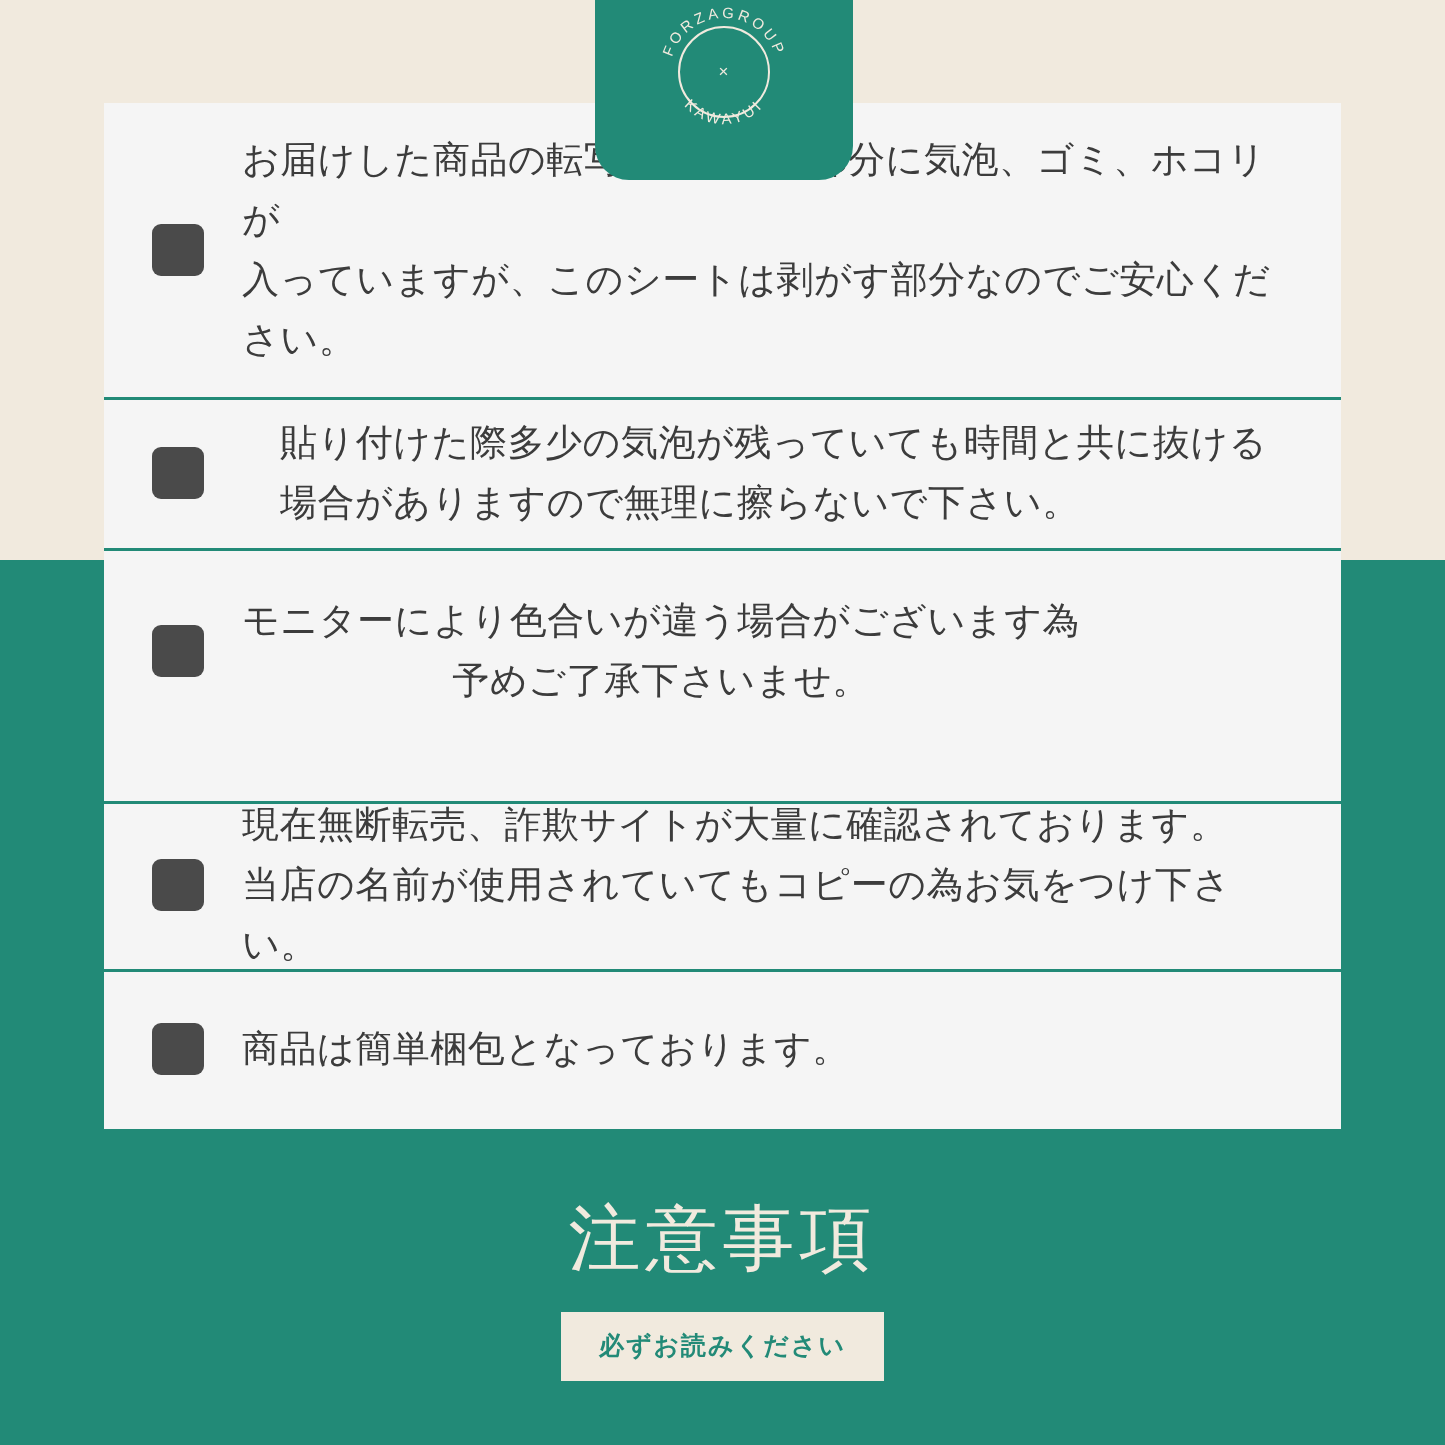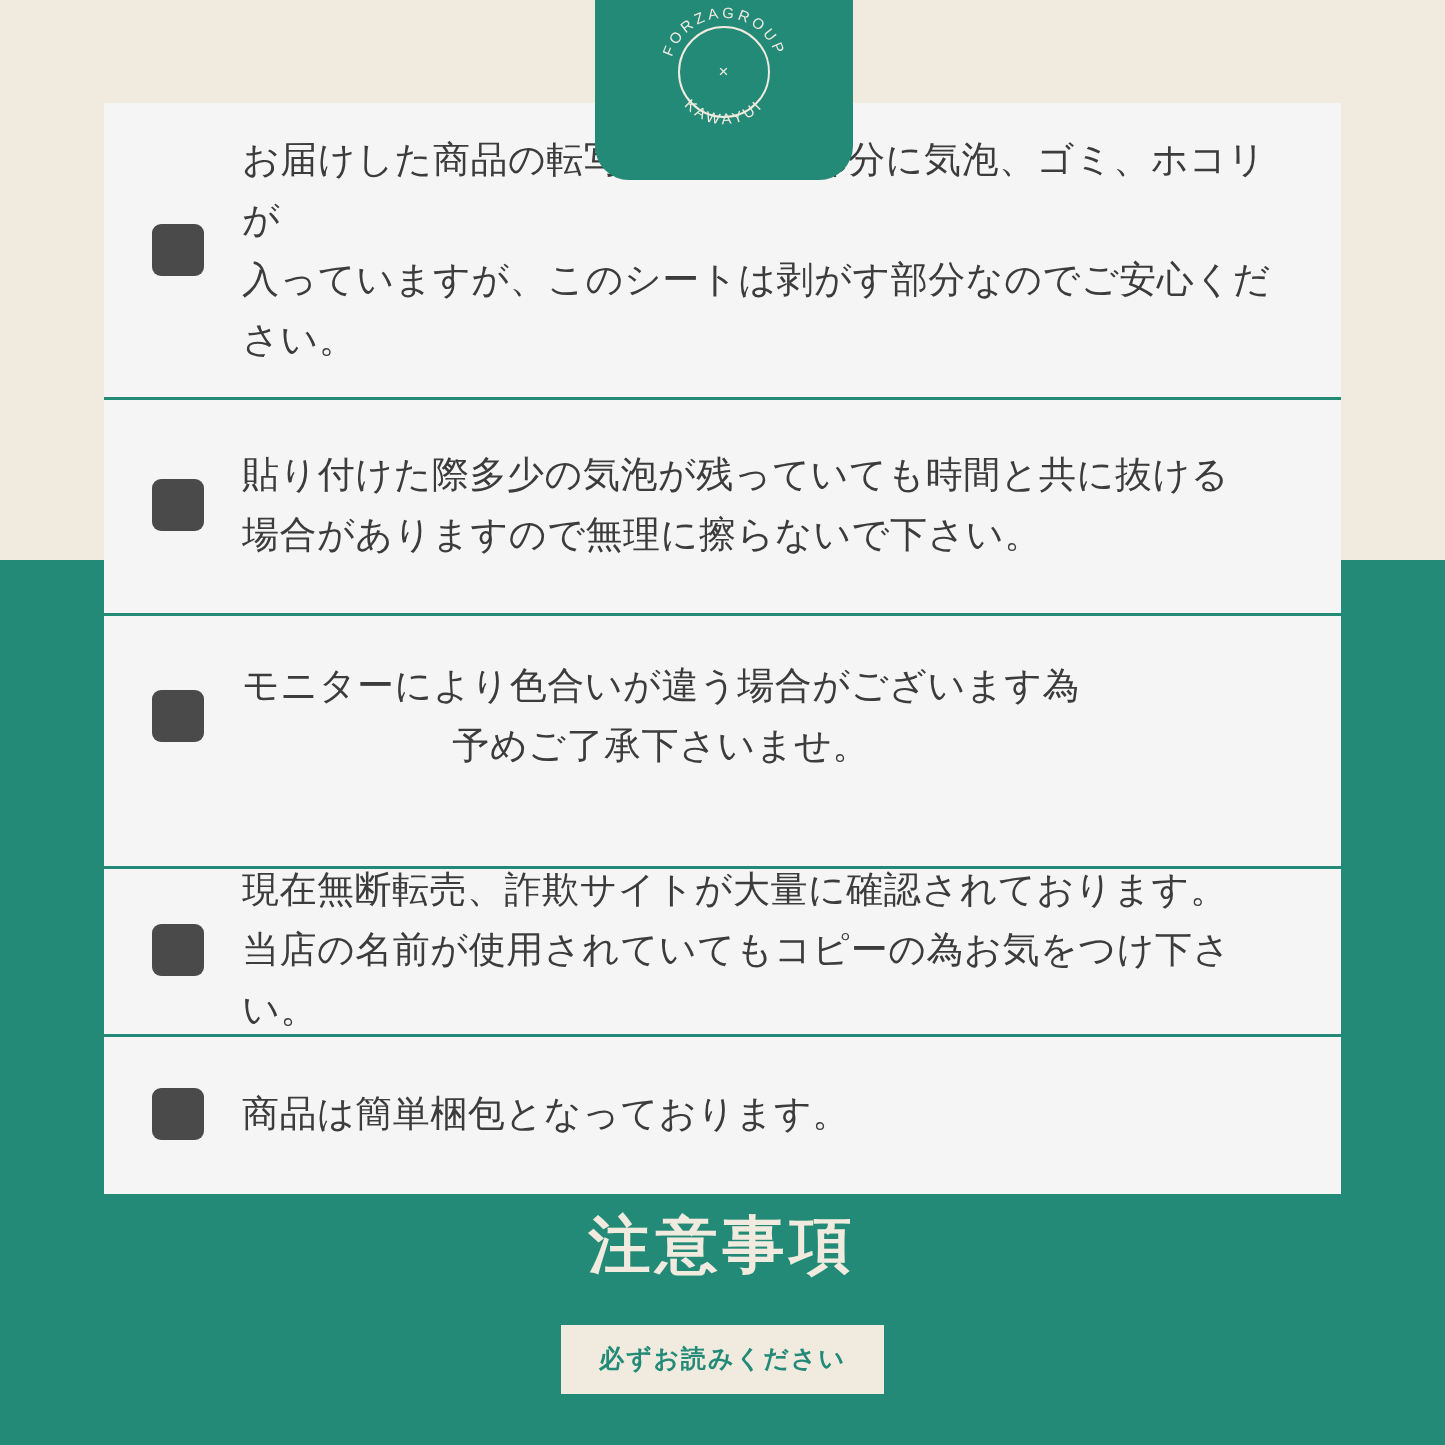--- a/index.html
+++ b/index.html
@@ -79,21 +79,21 @@
   .notice-row + .notice-row::before {
     content: "";
     position: absolute;
     left: 0;
     top: 0;
     width: 100%;
     height: 3px;
     background: #228a77;
   }
   .row-0 { height: 294px; align-items: center; }
-  .row-1 { height: 216px; }
+  .row-1 { height: 151px; gap: 38px; }
   .row-2 { height: 205px; text-align: center; }
   .row-3 { height: 168px; margin-top: 48px; }
   .row-4 { height: 160px; }
 
   .bullet {
     flex: 0 0 auto;
     width: 52px;
     height: 52px;
     border-radius: 9px;
     background: #4a4a4a;
@@ -112,25 +112,25 @@
   .footer {
     position: absolute;
     left: 0;
     top: 1195px;
     width: 1445px;
     text-align: center;
     z-index: 4;
   }
   .footer-title {
     color: #f1eade;
-    font-size: 62px;
-    font-weight: bold;
+    font-size: 72px;
+    font-weight: normal;
     letter-spacing: 5px;
     line-height: 1.1;
-    margin: 16px;
+    margin: 4px;
   }
   .footer-pill {
     display: inline-block;
     margin-top: 30px;
     background: #f1eade;
     color: #228a77;
     font-size: 25px;
     font-weight: bold;
     letter-spacing: 2px;
     padding: 17px 38px 19px 38px;

